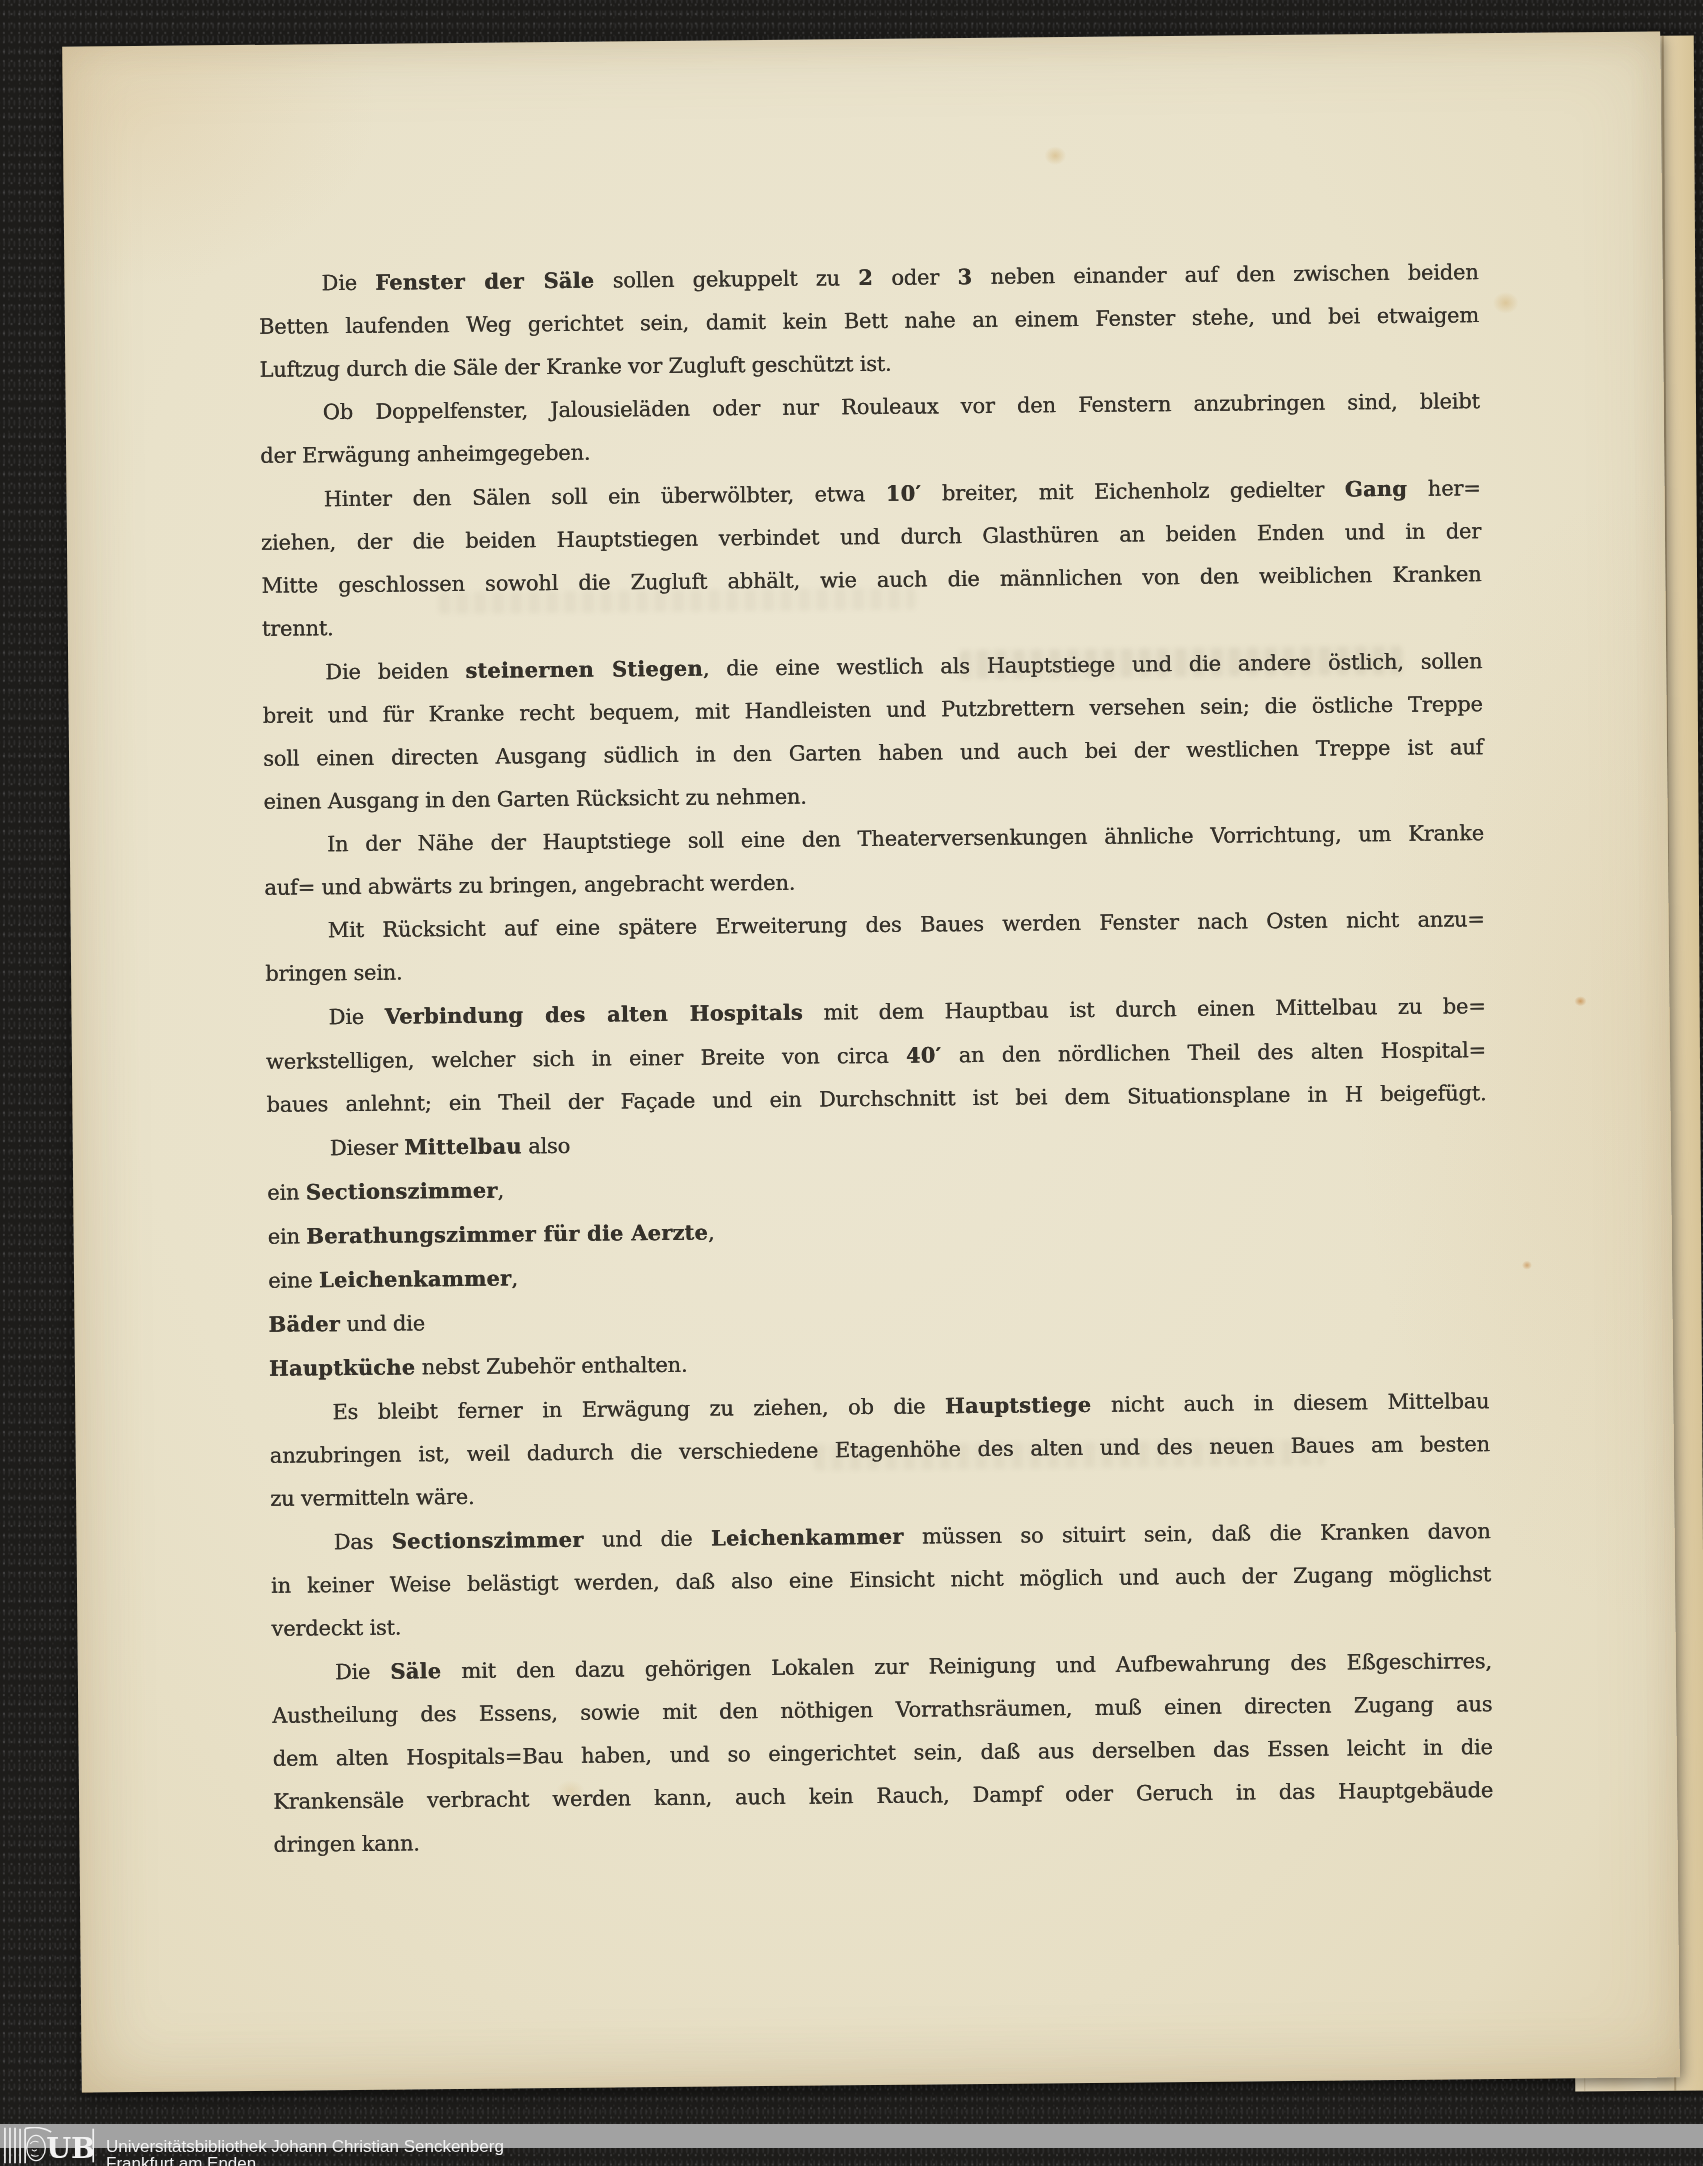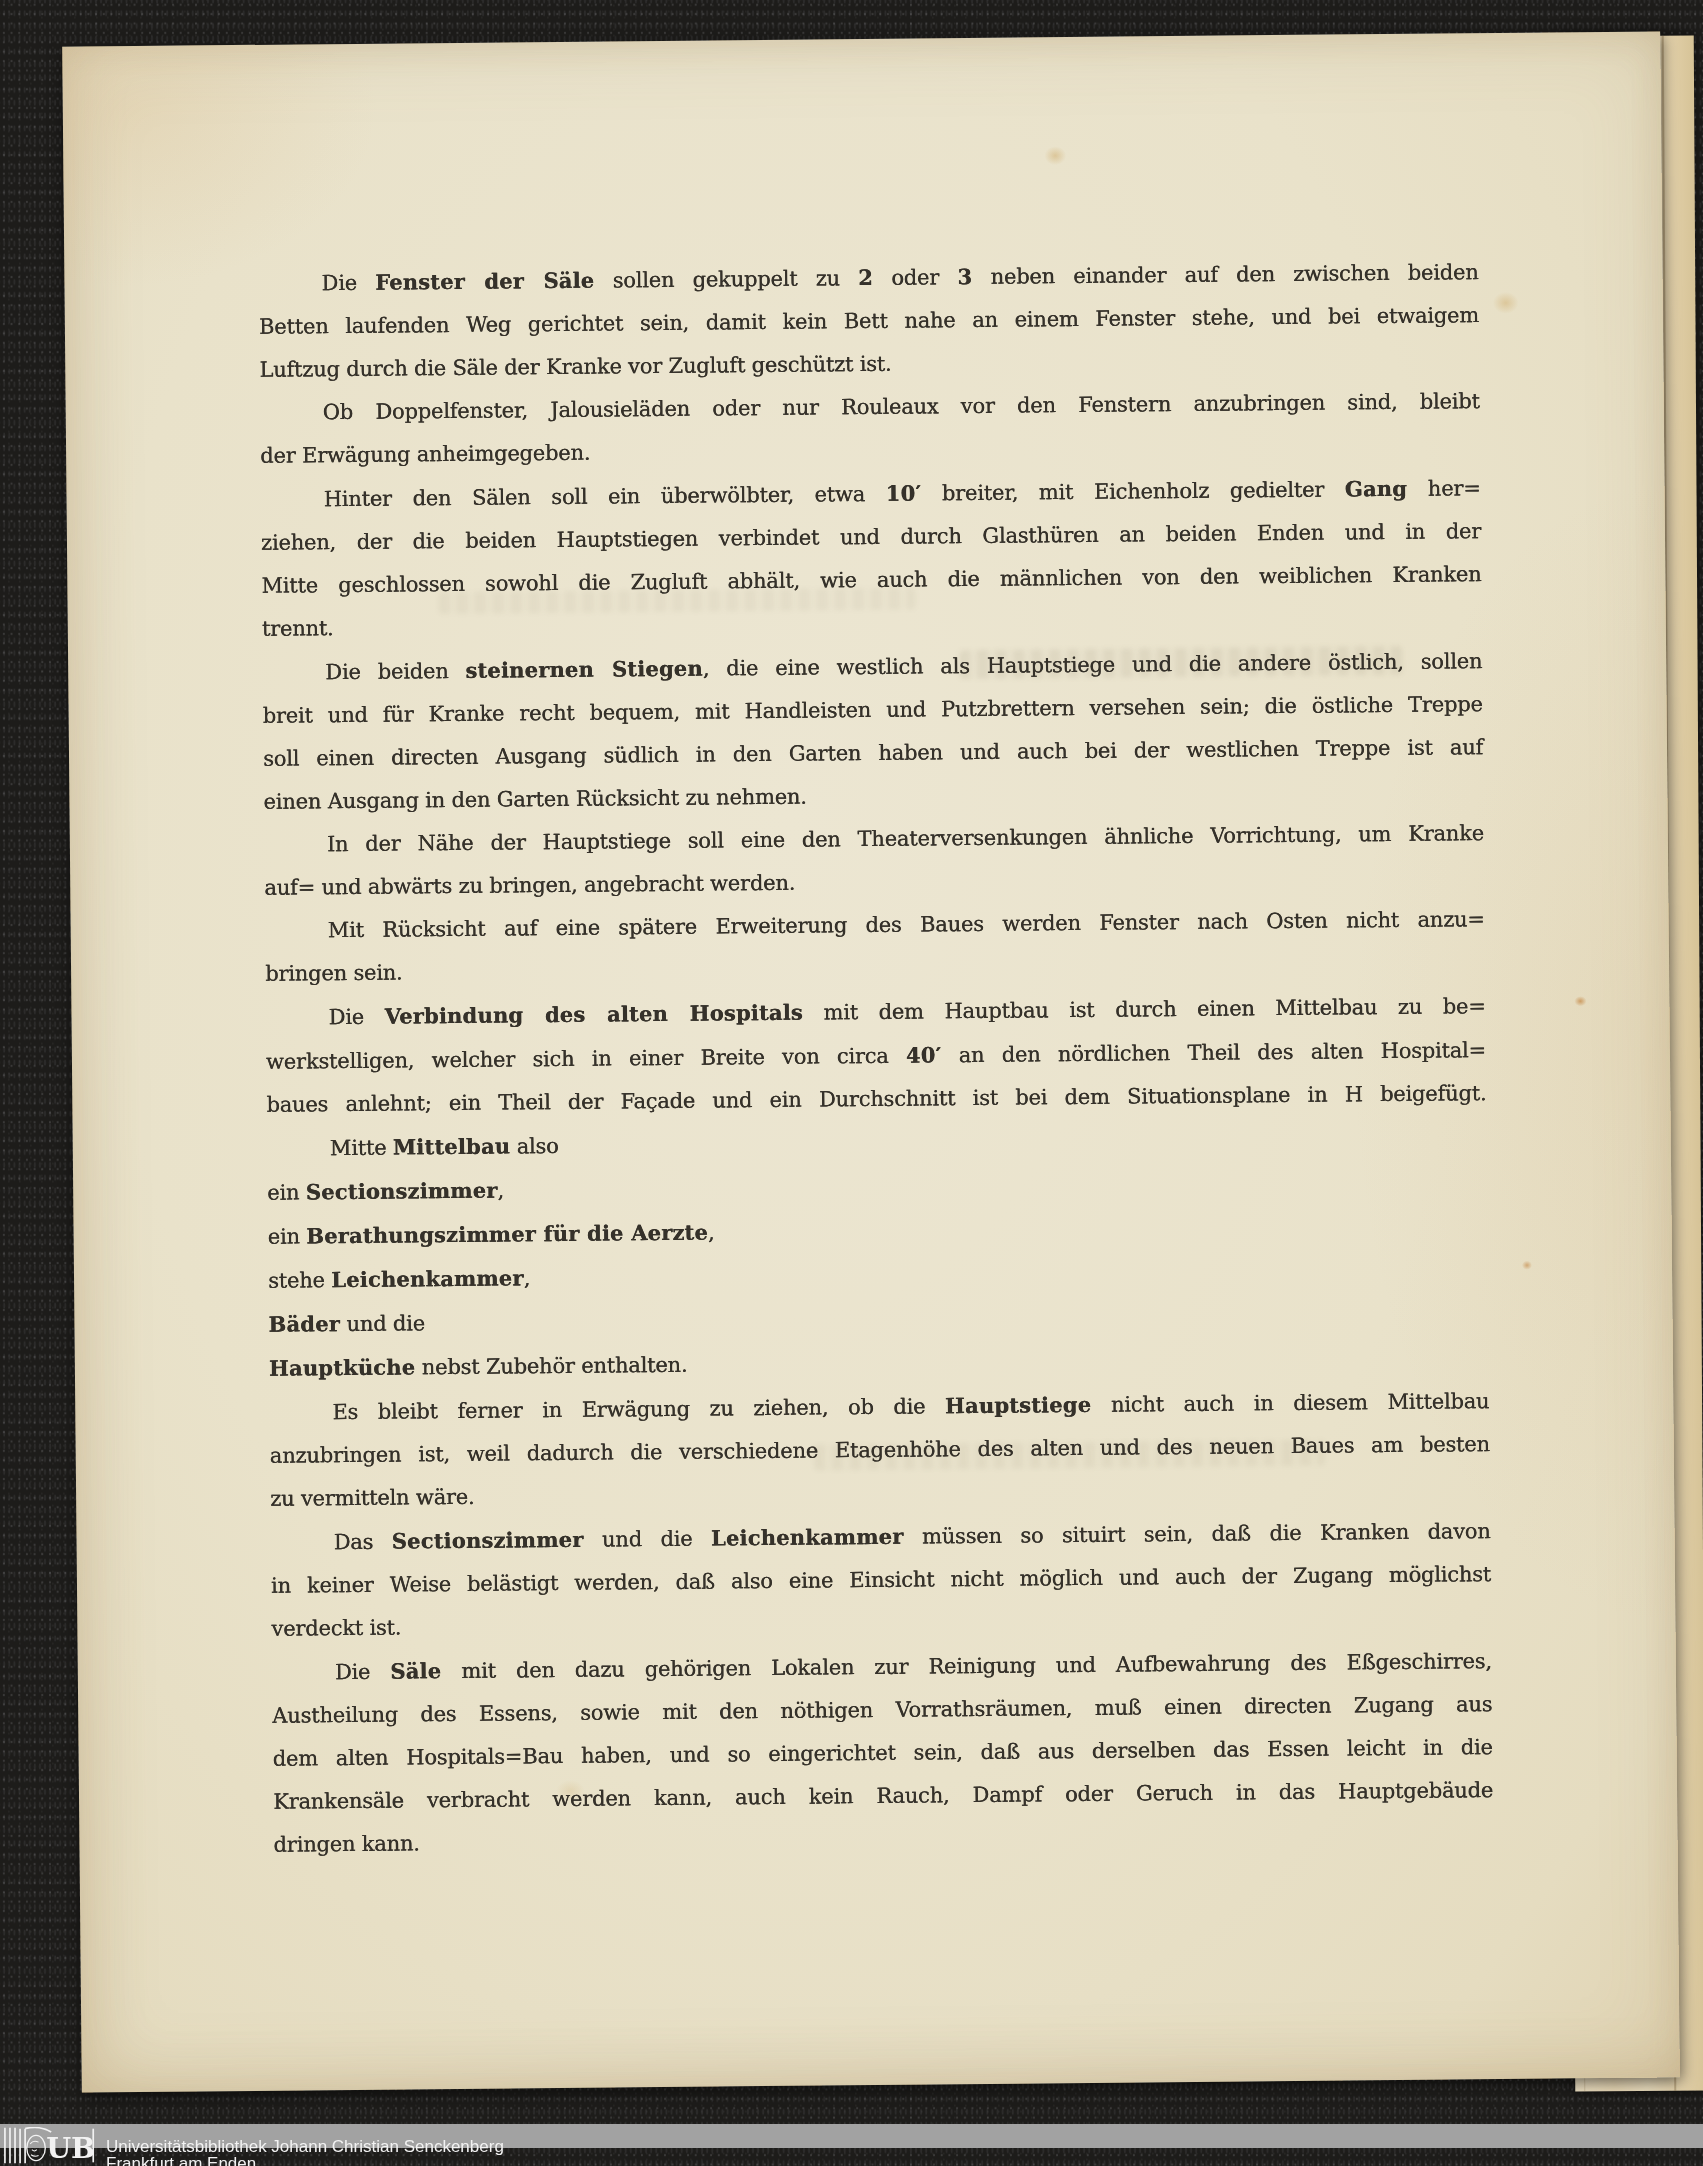--- a/index.html
+++ b/index.html
@@ -124,24 +124,24 @@
         <div class="line"><span>breit und für Kranke recht bequem, mit Handleisten und Putzbrettern versehen sein; die östliche Treppe</span></div>
         <div class="line"><span>soll einen directen Ausgang südlich in den Garten haben und auch bei der westlichen Treppe ist auf</span></div>
         <div class="line l"><span>einen Ausgang in den Garten Rücksicht zu nehmen.</span></div>
         <div class="line ind"><span>In der Nähe der Hauptstiege soll eine den Theaterversenkungen ähnliche Vorrichtung, um Kranke</span></div>
         <div class="line l"><span>auf= und abwärts zu bringen, angebracht werden.</span></div>
         <div class="line ind"><span>Mit Rücksicht auf eine spätere Erweiterung des Baues werden Fenster nach Osten nicht anzu=</span></div>
         <div class="line l"><span>bringen sein.</span></div>
         <div class="line ind"><span>Die </span><b>Verbindung des alten Hospitals</b><span> mit dem Hauptbau ist durch einen Mittelbau zu be=</span></div>
         <div class="line"><span>werkstelligen, welcher sich in einer Breite von circa </span><b>40′</b><span> an den nördlichen Theil des alten Hospital=</span></div>
         <div class="line"><span>baues anlehnt; ein Theil der Façade und ein Durchschnitt ist bei dem Situationsplane in H beigefügt.</span></div>
-        <div class="line ind l"><span>Mitte </span><b>Mittelbau</b><span> also</span></div>
+        <div class="line ind l"><span>Dieser </span><b>Mittelbau</b><span> also</span></div>
         <div class="line l"><span>ein </span><b>Sectionszimmer</b><span>,</span></div>
         <div class="line l"><span>ein </span><b>Berathungszimmer für die Aerzte</b><span>,</span></div>
-        <div class="line l"><span>stehe </span><b>Leichenkammer</b><span>,</span></div>
+        <div class="line l"><span>eine </span><b>Leichenkammer</b><span>,</span></div>
         <div class="line l"><b>Bäder</b><span> und die</span></div>
         <div class="line l"><b>Hauptküche</b><span> nebst Zubehör enthalten.</span></div>
         <div class="line ind"><span>Es bleibt ferner in Erwägung zu ziehen, ob die </span><b>Hauptstiege</b><span> nicht auch in diesem Mittelbau</span></div>
         <div class="line"><span>anzubringen ist, weil dadurch die verschiedene Etagenhöhe des alten und des neuen Baues am besten</span></div>
         <div class="line l"><span>zu vermitteln wäre.</span></div>
         <div class="line ind"><span>Das </span><b>Sectionszimmer</b><span> und die </span><b>Leichenkammer</b><span> müssen so situirt sein, daß die Kranken davon</span></div>
         <div class="line"><span>in keiner Weise belästigt werden, daß also eine Einsicht nicht möglich und auch der Zugang möglichst</span></div>
         <div class="line l"><span>verdeckt ist.</span></div>
         <div class="line ind"><span>Die </span><b>Säle</b><span> mit den dazu gehörigen Lokalen zur Reinigung und Aufbewahrung des Eßgeschirres,</span></div>
         <div class="line"><span>Austheilung des Essens, sowie mit den nöthigen Vorrathsräumen, muß einen directen Zugang aus</span></div>

